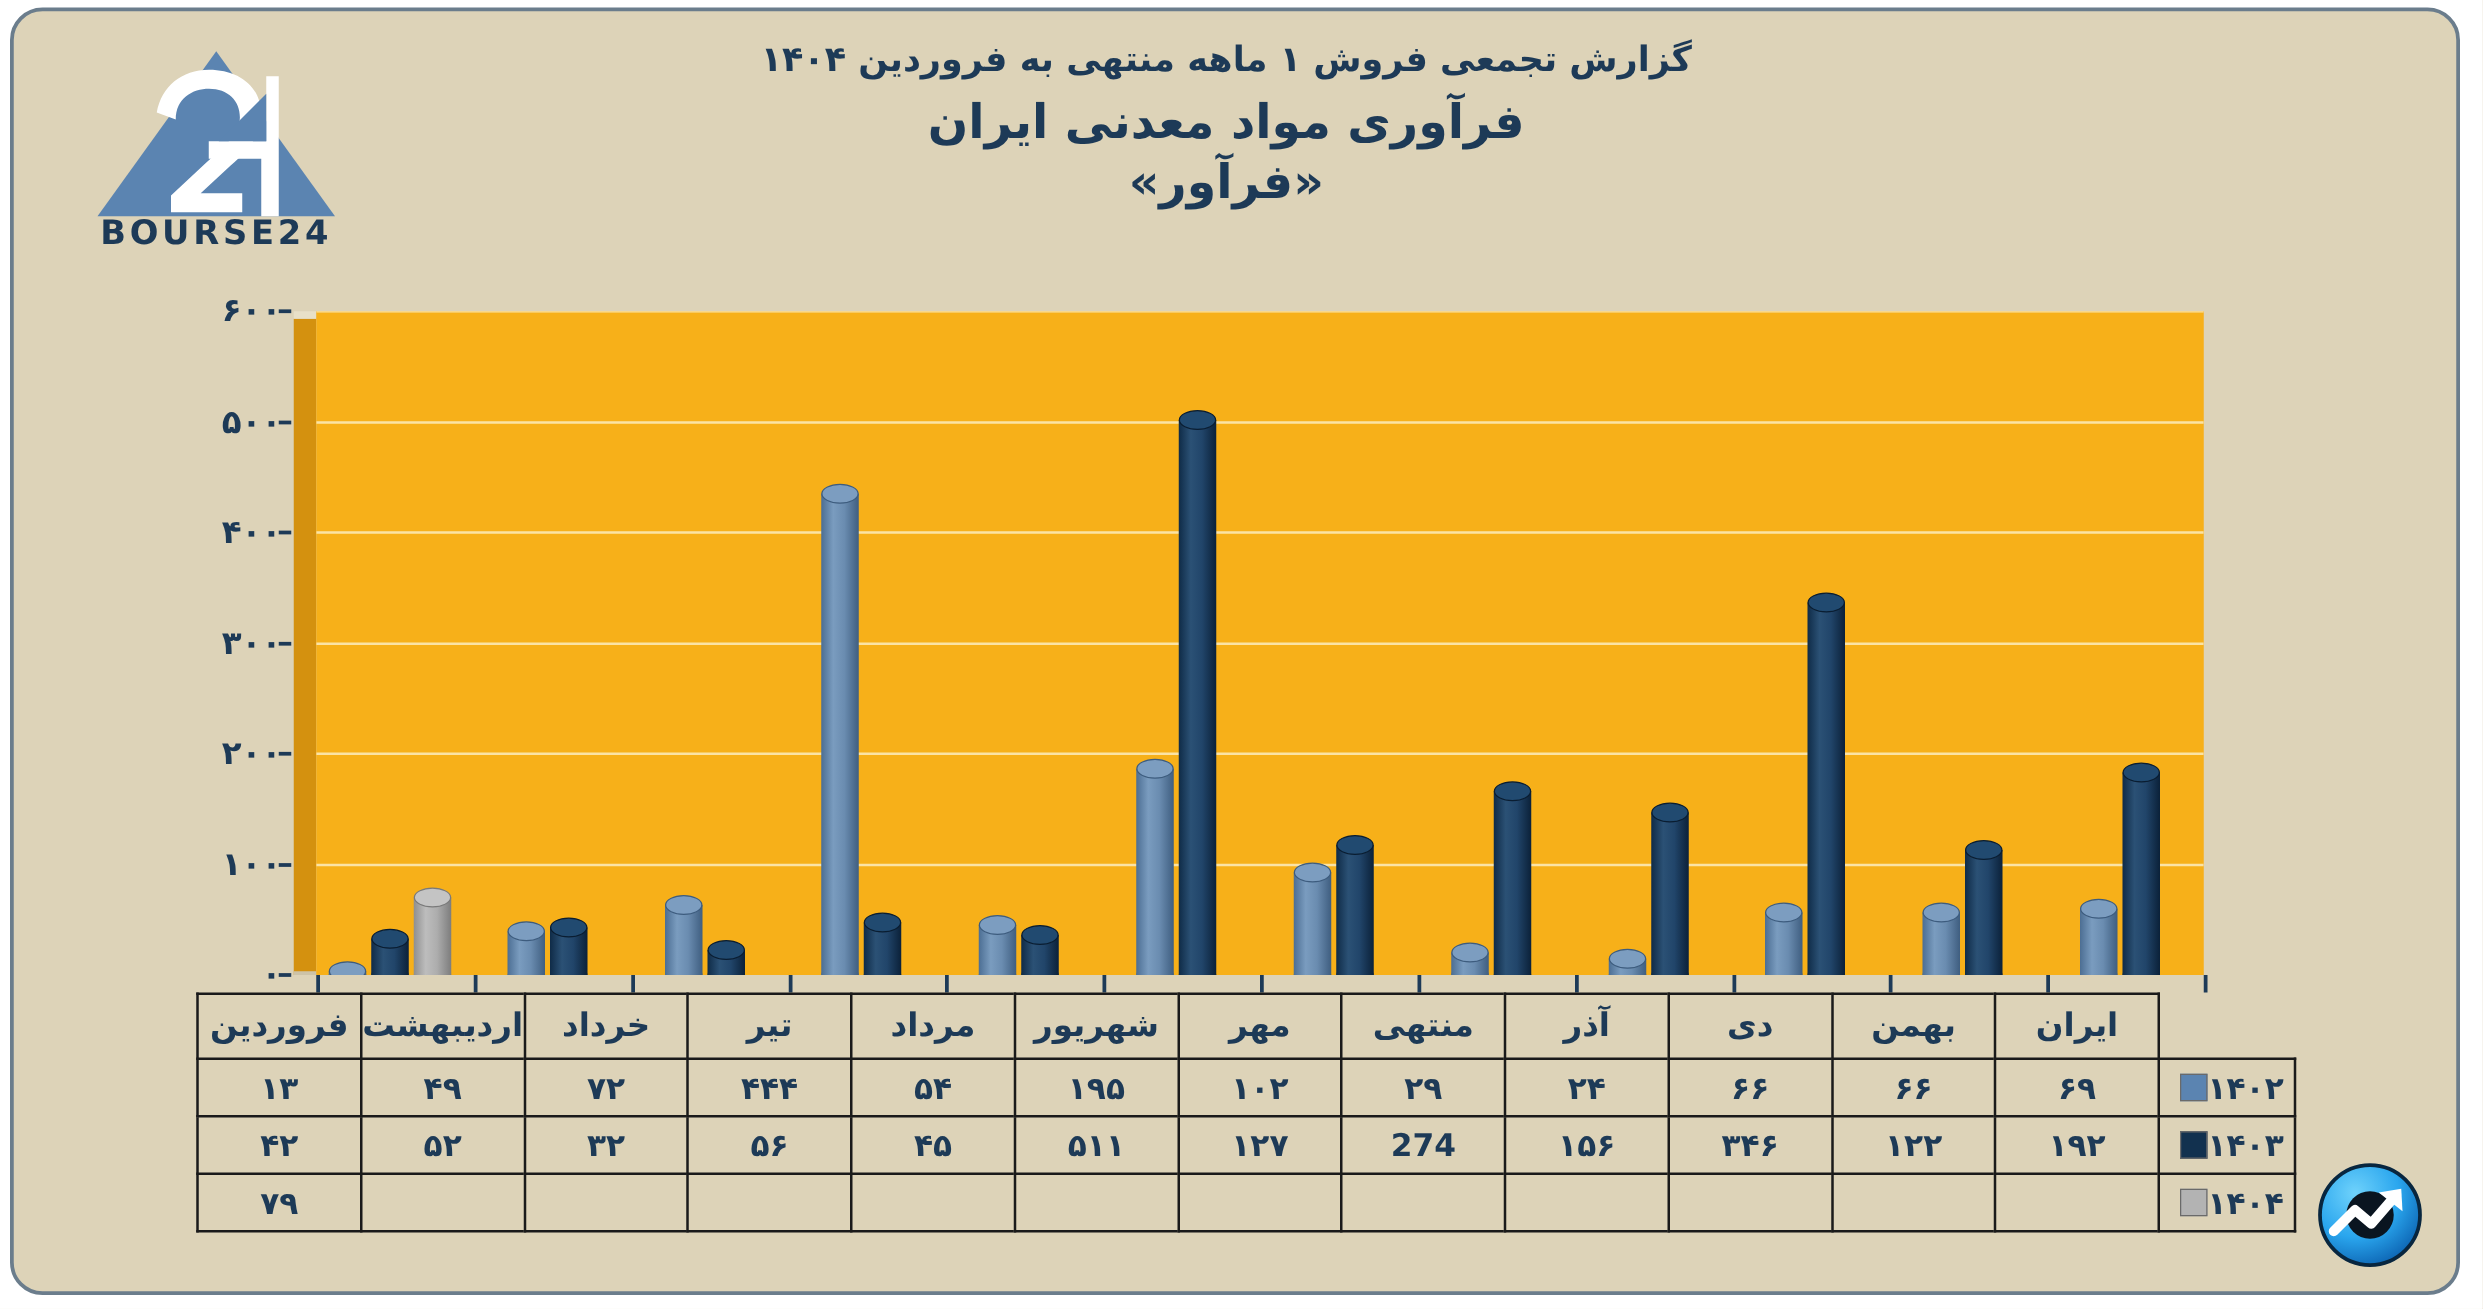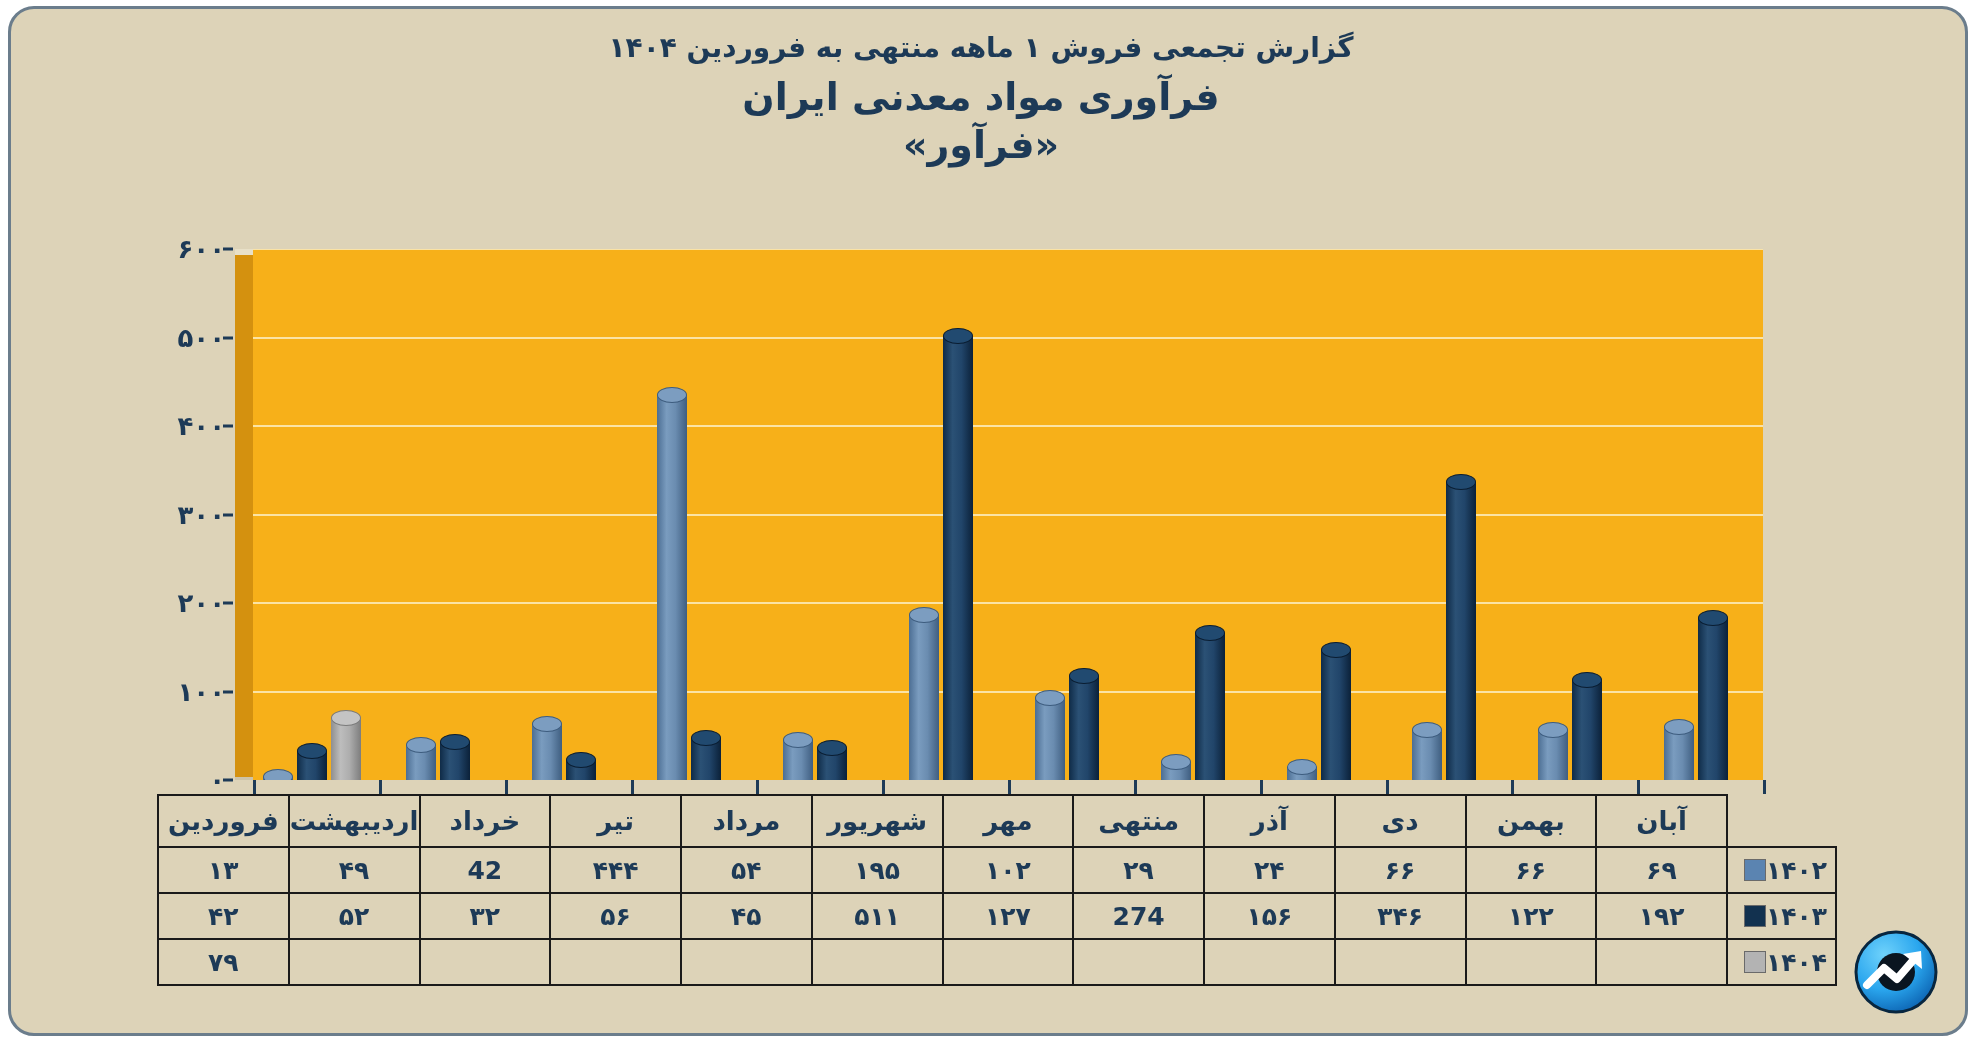--- a/index.html
+++ b/index.html
@@ -117,20 +117,29 @@
   .sw1404{ background:#b3b3b3; }
 
   
   #cornericon{ position:absolute; right:26px; bottom:18px; width:86px; height:86px; }
 </style>
 </head>
 <body>
 
 <div id="card">
 
+  <div id="logo">
+    <svg width="220" height="150" viewBox="0 0 220 150">
+      <polygon points="110,10 205,142 15,142" fill="#5b84b1"></polygon>
+      <path d="M78,62 C78,44 92,36 106,36 C122,36 132,46 132,60 C132,74 120,84 104,98 L74,126 L74,140 L134,140 L134,124 L99,124 L124,101 C141,86 150,74 150,58 C150,34 131,20 106,20 C83,20 66,34 62,56 Z" fill="#ffffff" transform="translate(-6,0) scale(0.95) translate(10,6)"></path>
+      <path d="M150,30 L160,30 L160,142 L146,142 L146,96 L104,96 L104,82 L150,82 Z" fill="#ffffff"></path>
+      <path d="M150,44 L150,82 L112,82 Z" fill="#5b84b1"></path>
+    </svg>
+    <div id="brandword">BOURSE24</div>
+  </div>
 
   <div id="title">
     <div class="l1">گزارش تجمعی فروش ۱ ماهه منتهی به فروردین ۱۴۰۴</div>
     <div class="l2">فرآوری مواد معدنی ایران</div>
     <div class="l3">«فرآور»</div>
   </div>
 
   <div id="plotwrap">
     <div id="ylabel">میلیارد تومان</div>
     <div id="ytickholder">
@@ -301,21 +310,21 @@
         <div class="xtickmark" style="left: 1480.17px;"></div>
         <div class="xtickmark" style="left: 1606px;"></div>
         <div class="xtickmark" style="left: 96px;"></div>
       </div>
   </div>
 
   <table id="table">
     <tbody id="tbody">
         <tr>
           <td class="legendcell" style="border: none; background: transparent;"></td>
-          <td class="monthcell">آبان</td>
+          <td class="monthcell">ایران</td>
           <td class="monthcell">بهمن</td>
           <td class="monthcell">دی</td>
           <td class="monthcell">آذر</td>
           <td class="monthcell">منتهی</td>
           <td class="monthcell">مهر</td>
           <td class="monthcell">شهریور</td>
           <td class="monthcell">مرداد</td>
           <td class="monthcell">تیر</td>
           <td class="monthcell">خرداد</td>
           <td class="monthcell">اردیبهشت</td>
@@ -325,21 +334,21 @@
           <td class="legendcell"><span>۱۴۰۲</span><span class="swatch sw1402"></span></td>
           <td>۶۹</td>
           <td>۶۶</td>
           <td>۶۶</td>
           <td>۲۴</td>
           <td>۲۹</td>
           <td>۱۰۲</td>
           <td>۱۹۵</td>
           <td>۵۴</td>
           <td>۴۴۴</td>
-          <td>42</td>
+          <td>۷۲</td>
           <td>۴۹</td>
           <td>۱۳</td>
         </tr>
         <tr>
           <td class="legendcell"><span>۱۴۰۳</span><span class="swatch sw1403"></span></td>
           <td>۱۹۲</td>
           <td>۱۲۲</td>
           <td>۳۴۶</td>
           <td>۱۵۶</td>
           <td>274</td>

